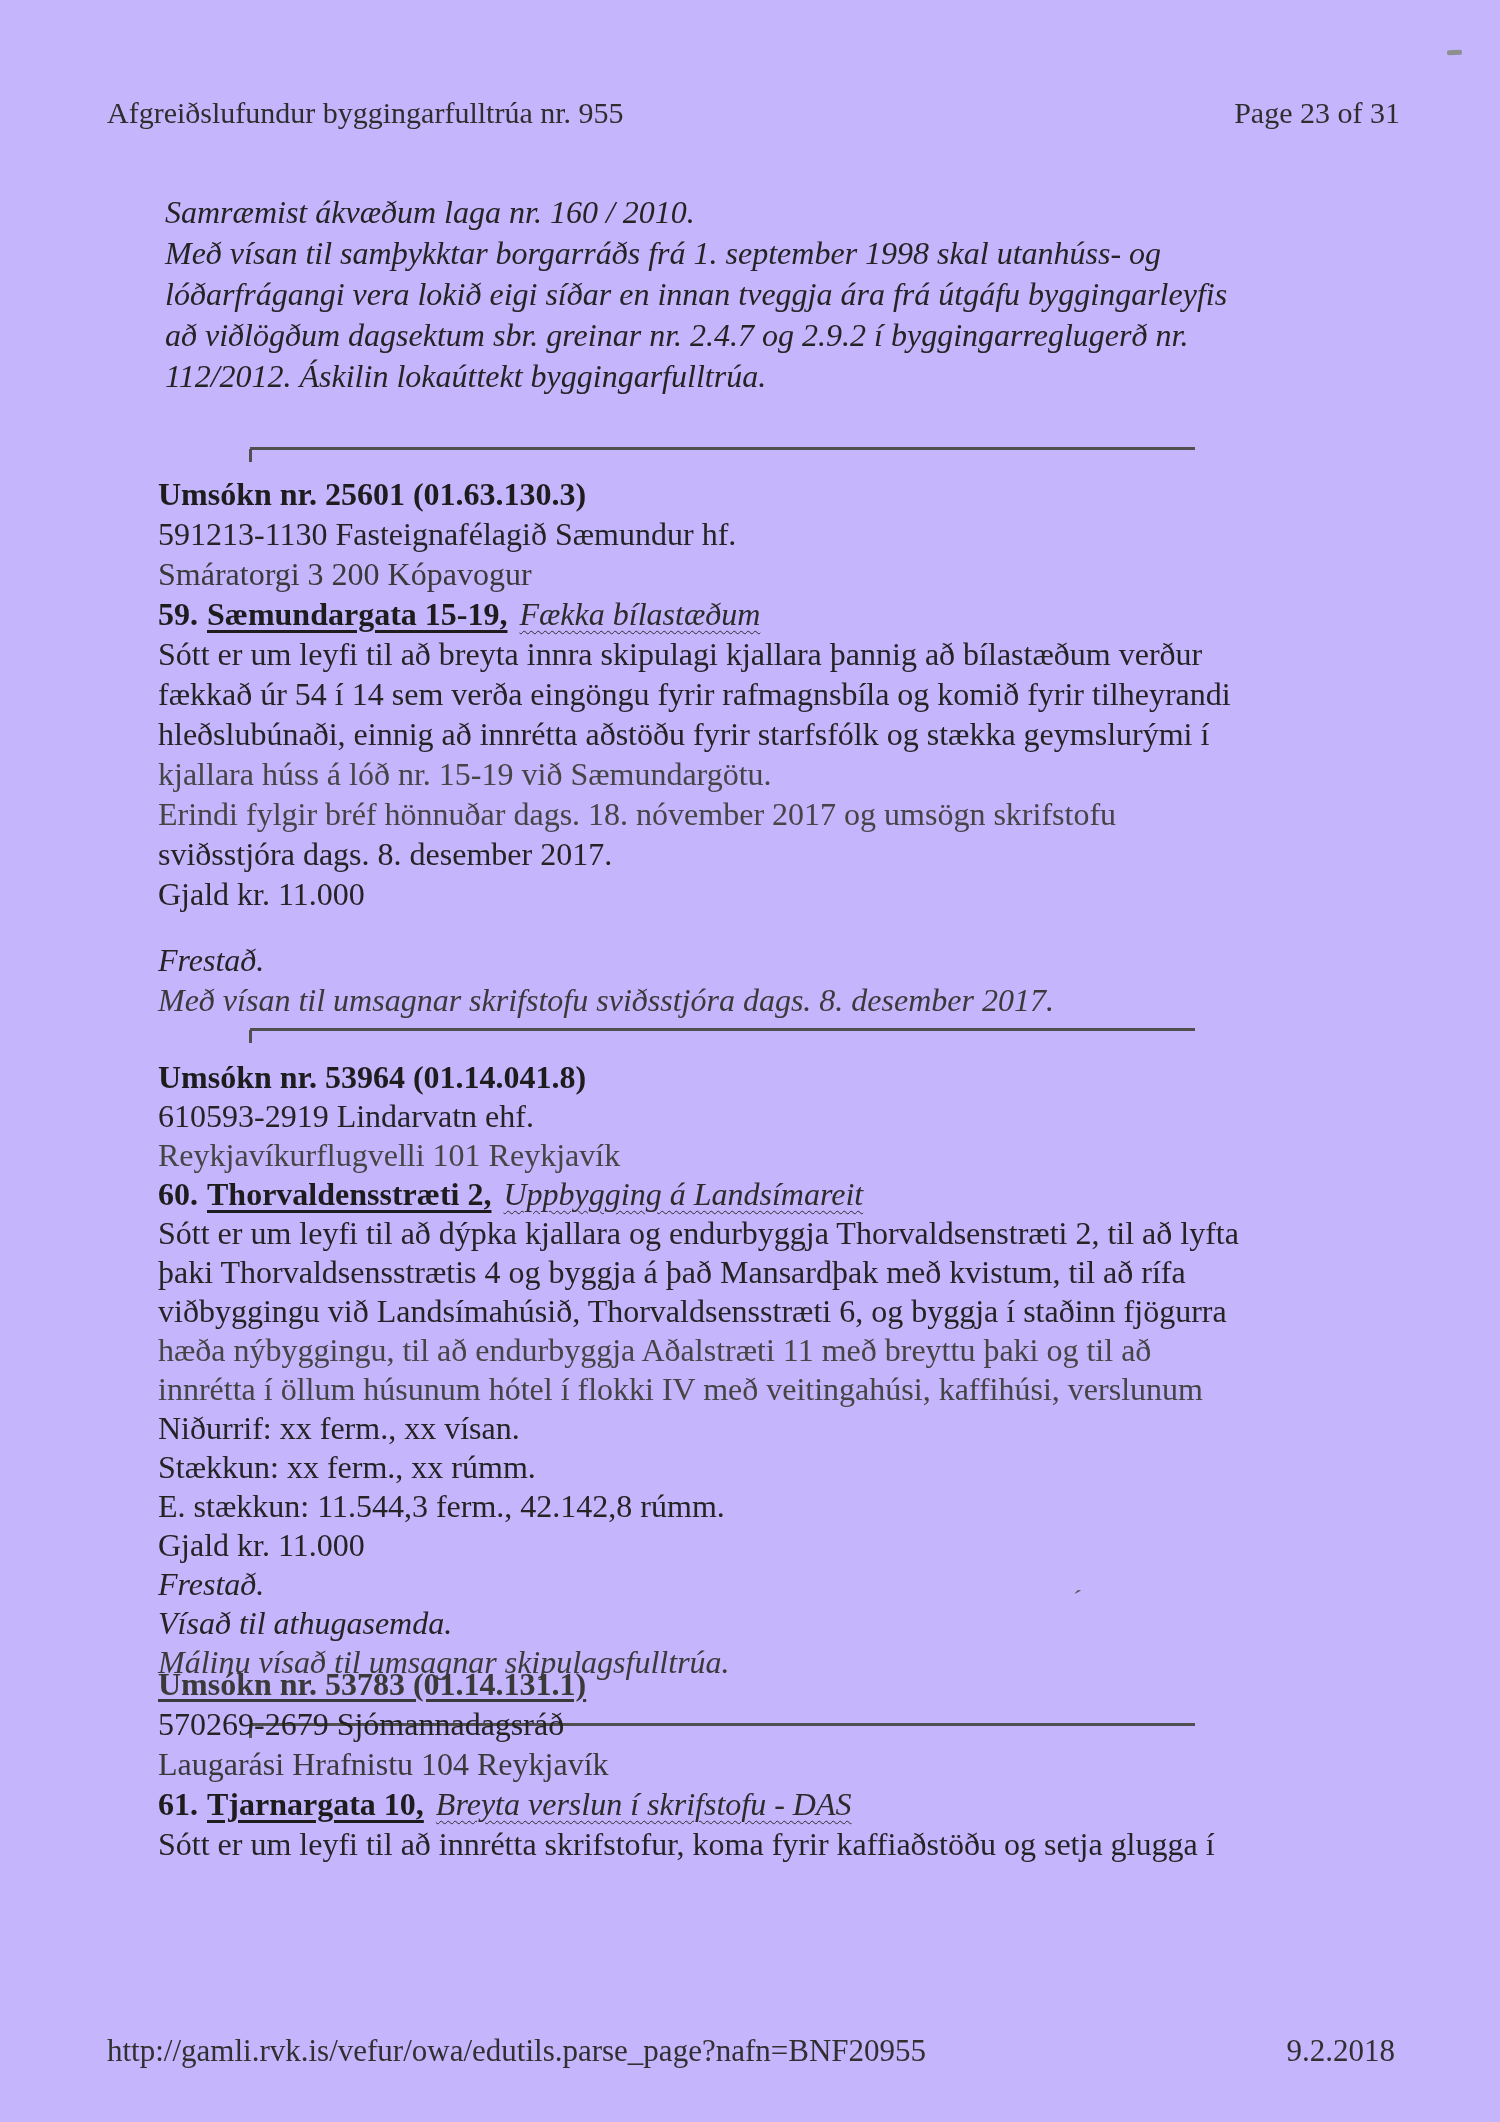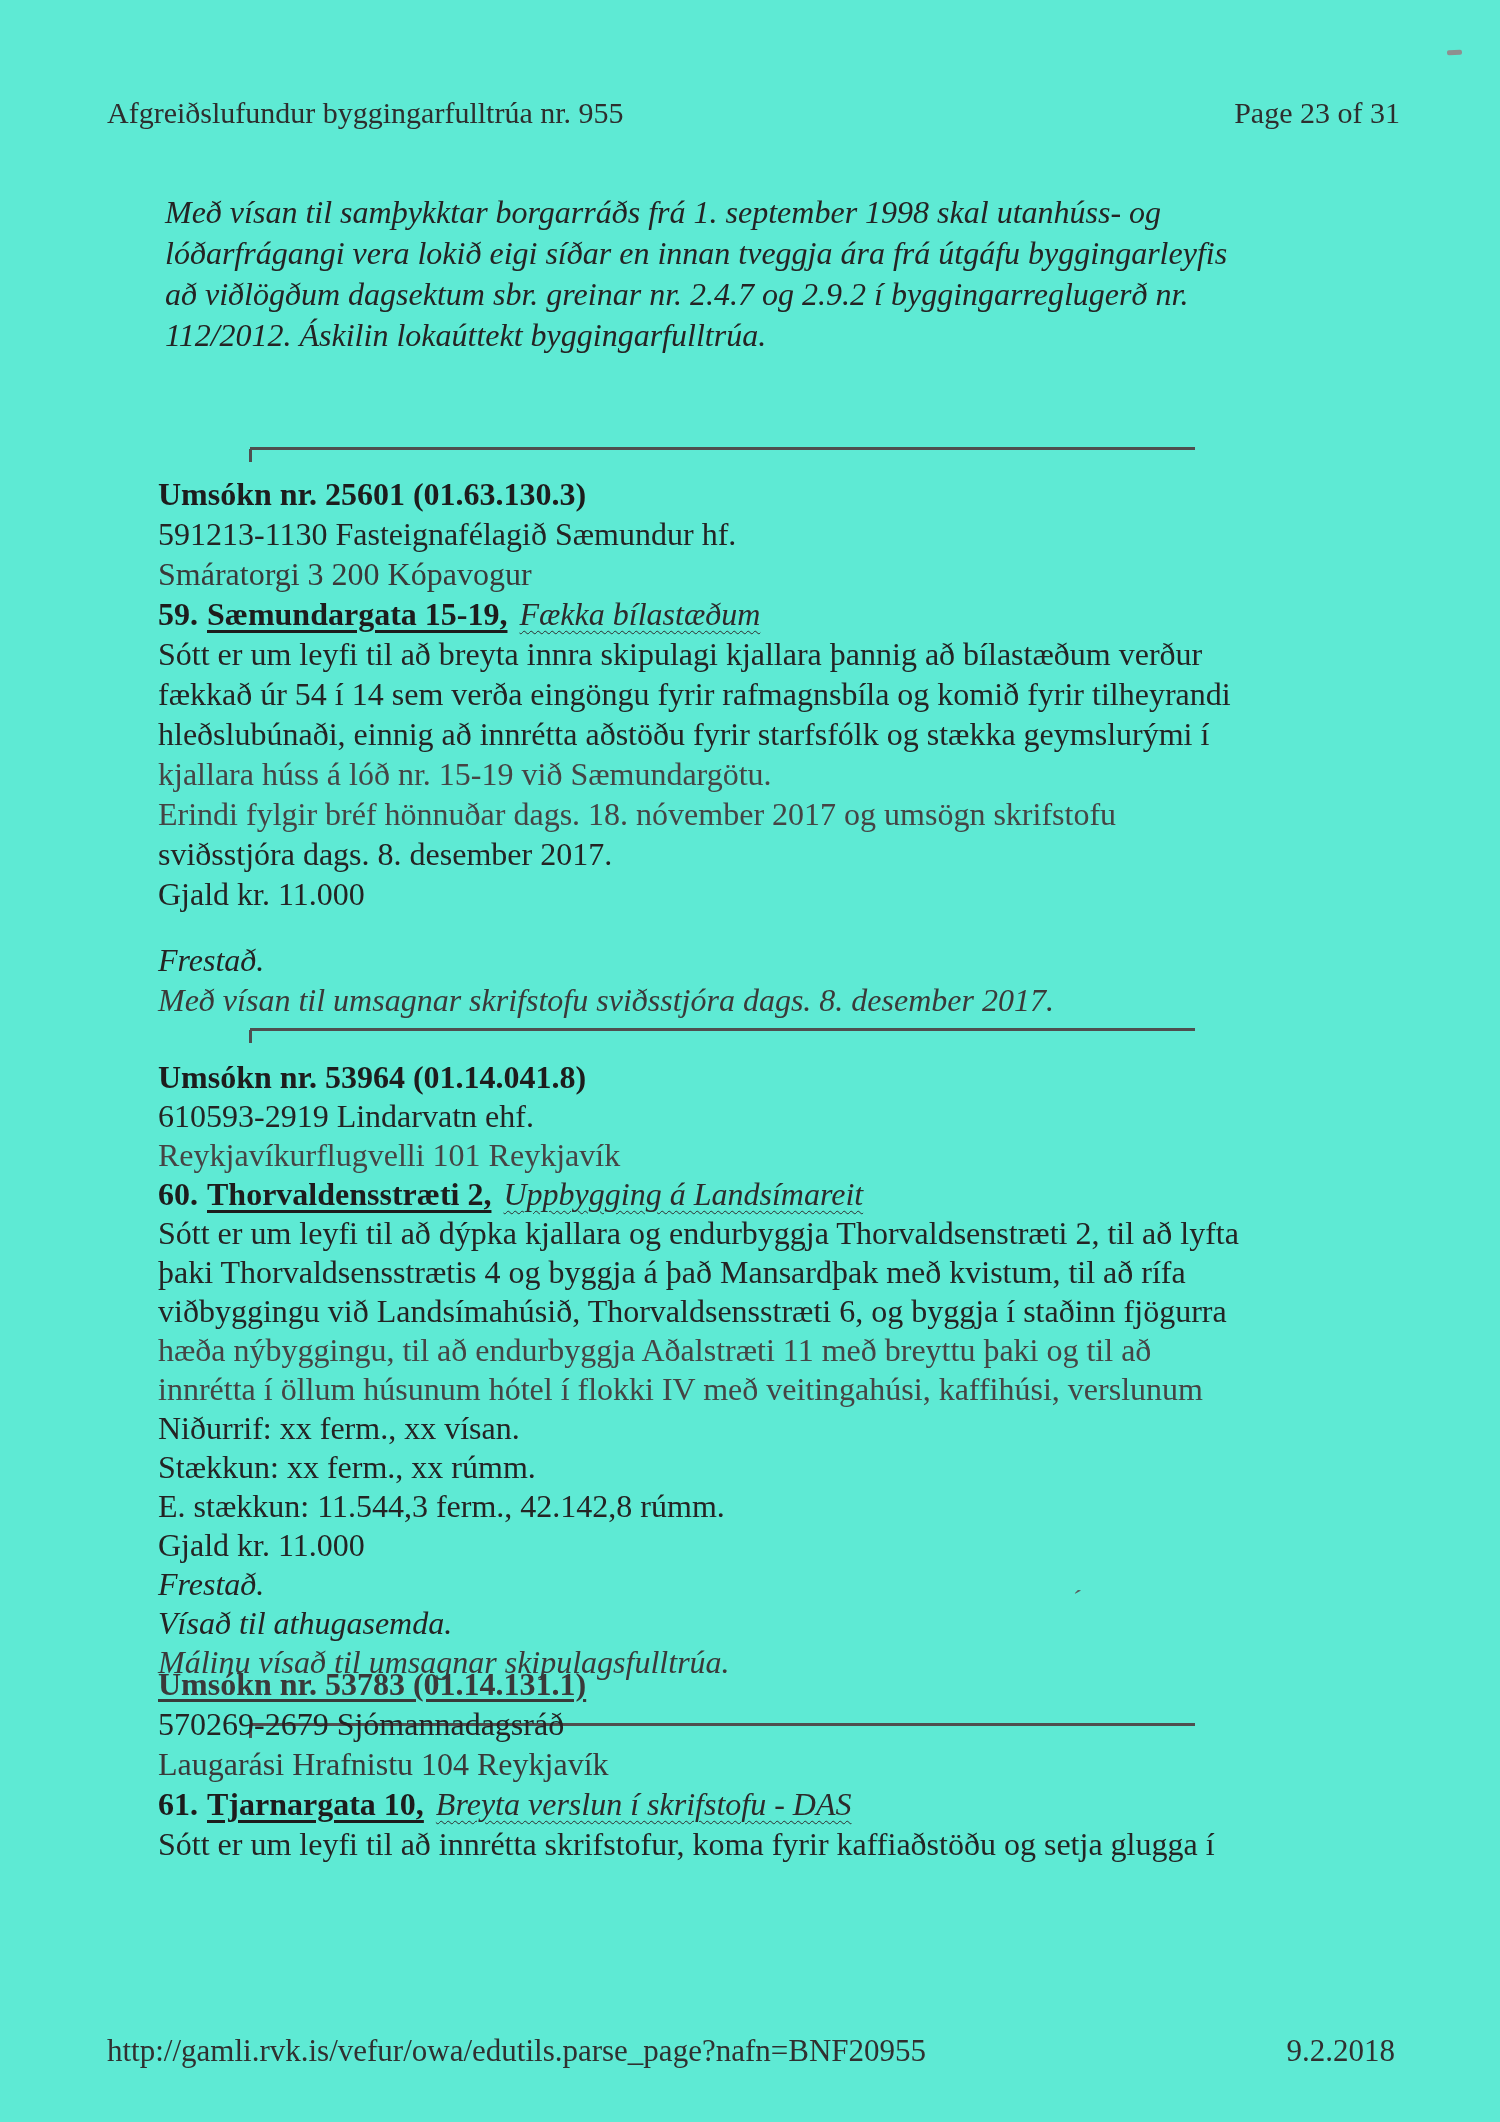--- a/index.html
+++ b/index.html
@@ -1,19 +1,19 @@
 <!DOCTYPE html>
 <html><head>
 <meta charset="utf-8">
 <style>
   html,body{margin:0;padding:0;background:#e8e8e8;}
   .page{
     position:relative;
     width:1500px;height:2122px;
-    background:#5eead4;
+    background:#c4b5fd;
     font-family:"Liberation Serif","DejaVu Serif",serif;
     color:#242424;
     overflow:hidden;
   }
   .header{
     position:absolute;top:95px;left:107px;right:100px;
     display:flex;justify-content:space-between;
     font-size:30px;line-height:36px;color:#2e2e2e;
   }
   .header .hleft{filter:blur(0.3px);}
@@ -70,20 +70,21 @@
 <div class="page">
 
   <div class="scan-dash"></div>
 
   <div class="header">
     <span class="hleft">Afgreiðslufundur byggingarfulltrúa nr. 955</span>
     <span>Page 23 of 31</span>
   </div>
 
   <div class="intro">
+    <div class="line">Samræmist ákvæðum laga nr. 160 / 2010.</div>
     <div class="line">Með vísan til samþykktar borgarráðs frá 1. september 1998 skal utanhúss- og</div>
     <div class="line">lóðarfrágangi vera lokið eigi síðar en innan tveggja ára frá útgáfu byggingarleyfis</div>
     <div class="line">að viðlögðum dagsektum sbr. greinar nr. 2.4.7 og 2.9.2 í byggingarreglugerð nr.</div>
     <div class="line">112/2012. Áskilin lokaúttekt byggingarfulltrúa.</div>
   </div>
 
   <div class="rule r1"></div>
 
   <section class="sec s1">
     <div class="line bold">Umsókn nr. 25601 (01.63.130.3)</div>

